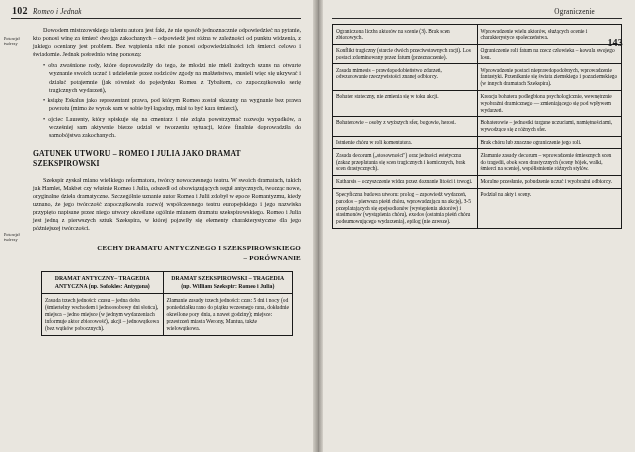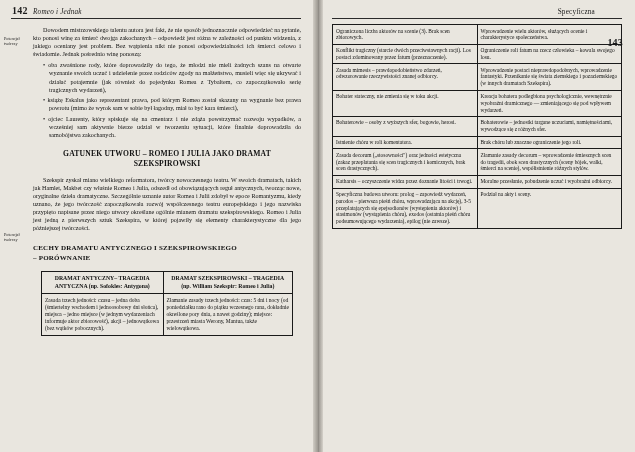--- a/index.html
+++ b/index.html
@@ -79,29 +79,29 @@
     width: 26px;
     font-size: 4.2px;
     line-height: 1.25;
     color: #1a1a1a;
     text-align: left;
   }
   .mn-1 { top: 36px; }
   .mn-2 { top: 232px; }
 
   h2.section {
-    text-align: center;
+    text-align: left;
     font-size: 7.6px;
     font-weight: bold;
     margin: 10px 0 6px 0;
     line-height: 1.35;
     letter-spacing: .2px;
   }
   h3.section2 {
-    text-align: left;
+    text-align: right;
     font-size: 7px;
     font-weight: bold;
     margin: 12px 0 7px 0;
     line-height: 1.4;
     letter-spacing: .2px;
   }
 
   table.cmp {
     border-collapse: collapse;
     width: 252px;
@@ -142,25 +142,25 @@
 </style>
 </head>
 <body>
 
 <div class="page">
 
   <div class="sheet sheet-left"></div>
   <div class="sheet sheet-right"></div>
   <div class="gutter"></div>
 
-  <div class="hdr hdr-left-num hdr-num">142</div>
+  <div class="hdr hdr-left-num hdr-num">102</div>
   <div class="hdr hdr-left-title">Romeo i Jednak</div>
   <div class="rule rule-left"></div>
 
-  <div class="hdr hdr-right-title">Specyficzna</div>
+  <div class="hdr hdr-right-title">Ograniczenie</div>
   <div class="hdr hdr-right-num hdr-num">143</div>
   <div class="rule rule-right"></div>
 
   <div class="margin-note mn-1">Potencjał twórczy</div>
   <div class="margin-note mn-2">Potencjał twórczy</div>
 
   <div class="col-left">
 
     <p>Dowodem mistrzowskiego talentu autora jest fakt, że nie sposób jednoznacznie odpowiedzieć na pytanie, kto ponosi winę za śmierć dwojga zakochanych – odpowiedź jest różna w zależności od punktu widzenia, z jakiego oceniany jest problem. Bez wątpienia nikt nie ponosi odpowiedzialności ich śmierci celowo i świadomie. Jednak pośrednio winę ponoszą:</p>
 

